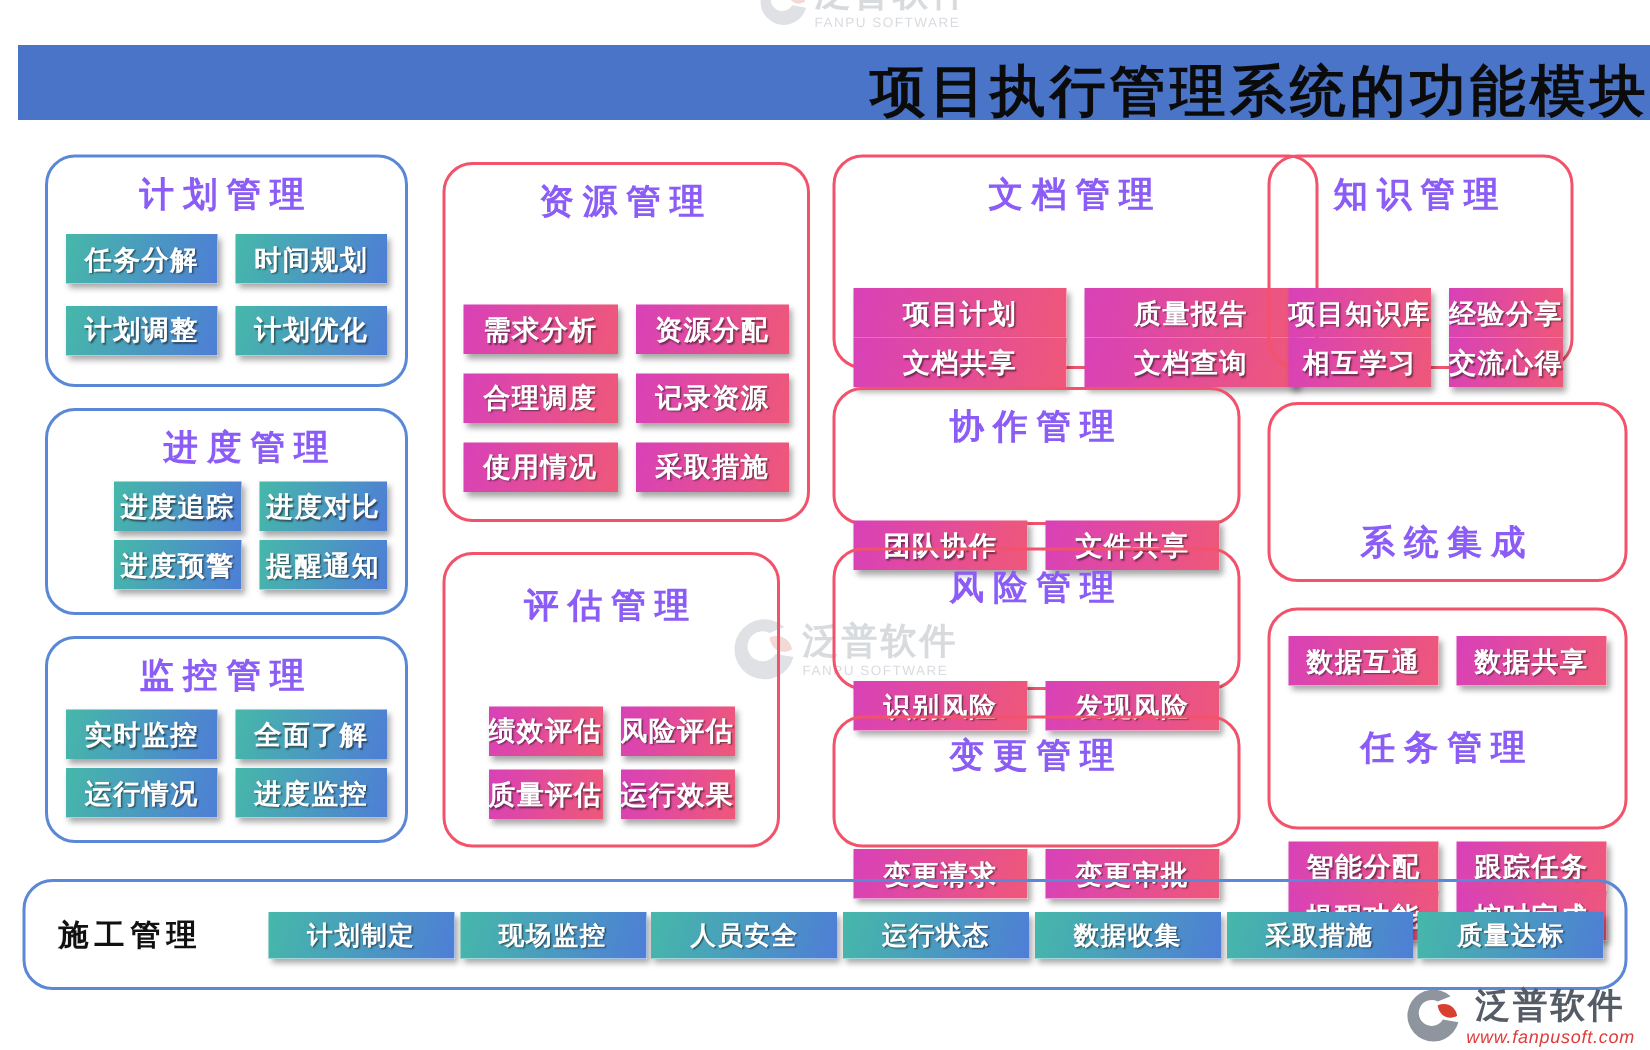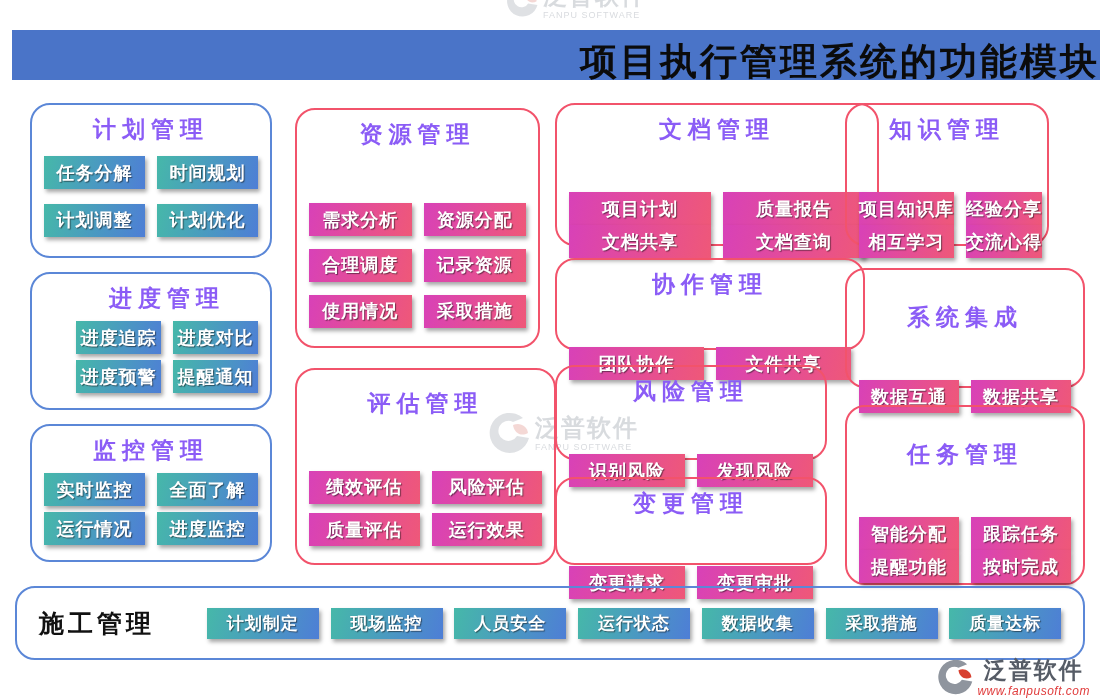--- a/index.html
+++ b/index.html
@@ -25,37 +25,37 @@
        color:#fff;font-size:18px;font-weight:700;letter-spacing:1px;white-space:nowrap;
        box-shadow:2px 3px 4px rgba(0,0,0,0.35);text-shadow:1px 1px 1px rgba(20,20,20,0.55);
        cursor:pointer;}
   .btn-teal{background:linear-gradient(105deg,#46b8a9 0%,#4e7ed6 100%);}
   .btn-pink{background:linear-gradient(105deg,#d841b8 0%,#ef5878 100%);}
 
   #box-plan       {left:30px; top:103px;width:242px;height:155px;}
   #box-progress   {left:30px; top:272px;width:242px;height:138px;padding-left:32px;}
   #box-monitor    {left:30px; top:424px;width:242px;height:138px;}
   #box-resource   {left:295px;top:108px;width:245px;height:240px;}
-  #box-eval       {left:295px;top:368px;width:261px;height:197px;}
+  #box-eval       {left:295px;top:368px;width:225px;height:197px;align-items:center;}
   #box-doc        {left:555px;top:103px;width:324px;height:143px;}
-  #box-collab     {left:555px;top:258px;width:310px;height:92px;}
+  #box-collab     {left:555px;top:258px;width:272px;height:92px;}
   #box-risk       {left:555px;top:365px;width:272px;height:95px;}
   #box-change     {left:555px;top:477px;width:272px;height:88px;}
   #box-knowledge  {left:845px;top:103px;width:204px;height:143px;}
   #box-integration{left:845px;top:268px;width:240px;height:120px;}
-  #box-task       {left:845px;top:405px;width:240px;height:180px;}
+  #box-task       {left:845px;top:405px;width:240px;height:148px;}
   #box-eval .box-title{padding-top:18px;}
-  #box-integration .box-title,#box-task .box-title{padding-top:32px;}
+  #box-integration .box-title,#box-task .box-title{padding-top:32px;margin-top:44px;}
 
   
   #box-construction{left:15px;top:586px;width:1070px;height:74px;flex-direction:row;align-items:center;}
-  #construction-label{font-family:"Liberation Serif","DejaVu Serif",serif;font-size:25px;color:#111;
+  #construction-label{font-family:"Liberation Serif","DejaVu Serif",serif;font-size:20px;color:#111;
                       letter-spacing:4px;font-weight:600;margin-left:22px;flex:none;}
   #construction-buttons{flex:1;display:flex;justify-content:space-evenly;align-items:center;margin:0 10px 0 40px;}
-  #construction-buttons .btn{width:112px;height:31px;font-size:17px;}
+  #construction-buttons .btn{width:124px;height:31px;font-size:17px;}
 
   
   .watermark{position:absolute;display:flex;align-items:center;gap:4px;z-index:1;opacity:0.45;}
   .watermark .wm-text{display:flex;flex-direction:column;line-height:1;}
   .wm-brand{font-size:24px;font-weight:700;color:#aab0b8;letter-spacing:2px;}
   .wm-sub{font-size:9px;color:#aab0b8;letter-spacing:1px;margin-top:3px;}
   #watermark-top{left:505px;top:-16px;}
   #watermark-mid{left:487px;top:412px;}
 
   

